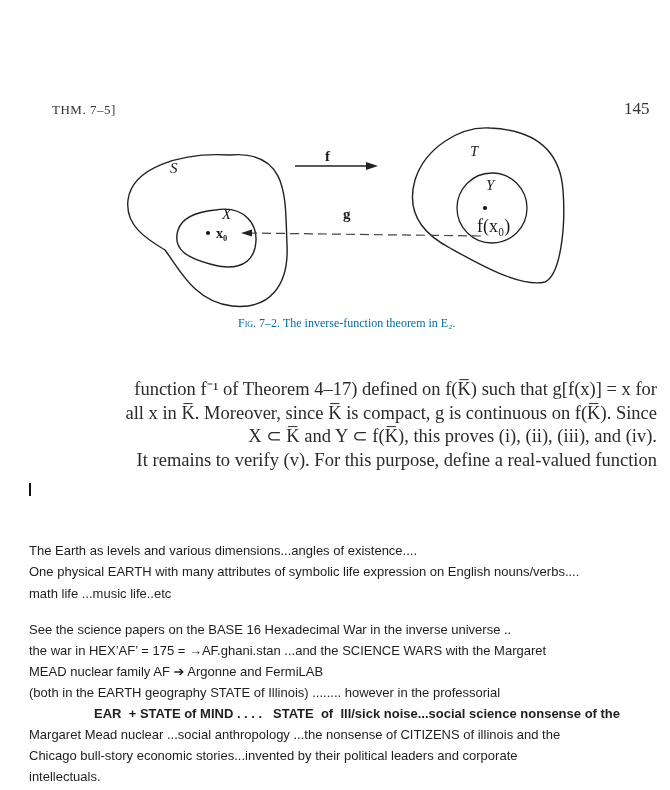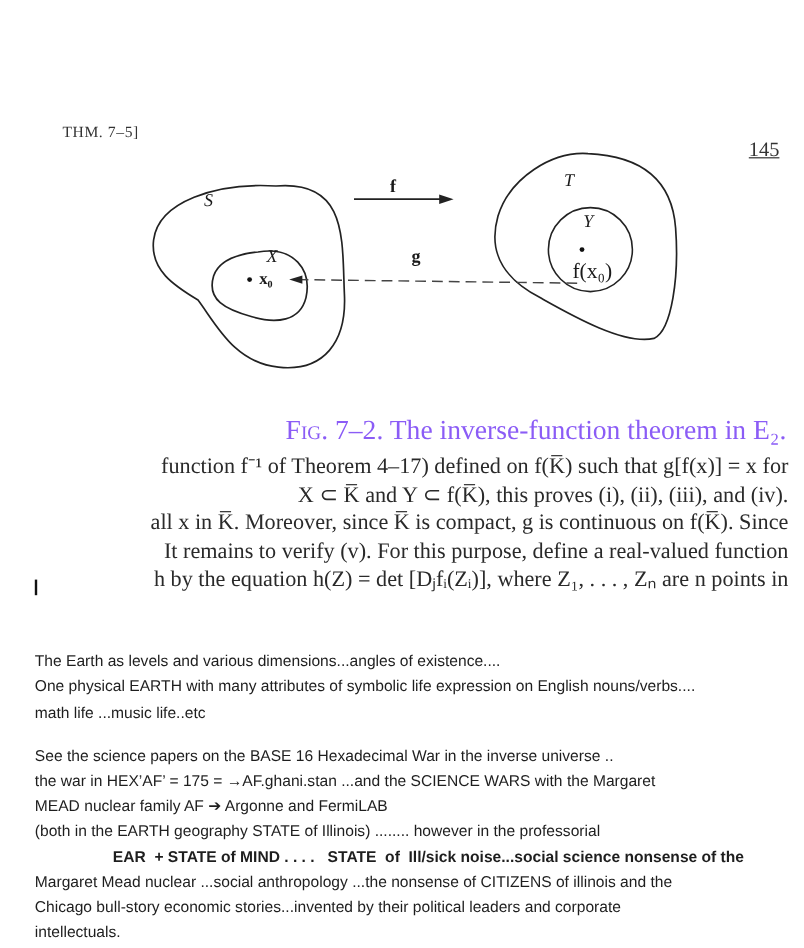--- a/index.html
+++ b/index.html
@@ -1,22 +1,22 @@
 <!DOCTYPE html>
 <html><head>
   <meta charset="utf-8">
   <style>
     html, body { margin: 0; padding: 0; background: #ffffff; }
     body { width: 670px; height: 790px; position: relative; overflow: hidden; color: #1a1a1a; }
     .header { position: absolute; top: 70px; left: 0; width: 670px; height: 24px; font-family: "Liberation Serif", serif; color: #333; margin-top: 29px; }
     .header .left { position: absolute; left: 52px; top: 3px; font-size: 13px; letter-spacing: 0.5px; }
     .header .center { position: absolute; left: 214px; top: 3px; font-size: 13px; letter-spacing: 1.2px; }
-    .header .right { position: absolute; left: 624px; top: 16px; font-size: 17px; text-decoration: underline; }
+    .header .right { position: absolute; left: 624px; top: 0px; font-size: 17px; }
     .figure { position: absolute; left: 0; top: 100px; width: 670px; height: 240px; }
-    .caption { position: absolute; top: 316px; left: 238px; font-family: "Liberation Serif", serif; font-size: 23px; color: #8b5cf6; white-space: nowrap; margin-top: 30px; }
+    .caption { position: absolute; top: 316px; left: 238px; font-family: "Liberation Serif", serif; font-size: 12px; color: #0369a1; white-space: nowrap; }
     .caption .fig { font-variant: small-caps; }
     .scan-text { position: absolute; left: 47px; top: 378px; width: 610px; font-family: "Liberation Serif", serif; font-size: 18.5px; line-height: 23.5px; color: #2a2a2a; text-align: right; }
     .scan-text p { margin: 0; white-space: nowrap; }
     .scan-text .indent { padding-left: 17px; }
     .cursor-bar { position: absolute; left: 29px; top: 483px; width: 2px; height: 13px; background: #111; }
     .commentary { position: absolute; left: 29px; top: 543px; width: 640px; font-family: "Liberation Sans", sans-serif; font-size: 13px; color: #1e1e1e; }
     .commentary .line { position: absolute; white-space: nowrap; left: 0; }
   </style>
 </head>
 <body>
@@ -56,24 +56,23 @@
   <span style="position:absolute;left:477px;top:116px;font-family:'Liberation Serif',serif;font-size:18px;">f(x₀)</span>
 </div>
 
 <div class="caption">
   <span class="fig">Fig. 7–2.</span>
   <span>The inverse-function theorem in E₂.</span>
 </div>
 
 <div class="scan-text">
   <p>function f⁻¹ of Theorem 4–17) defined on f(K̅) such that g[f(x)] = x for</p>
+  <p>all x in K̅. Moreover, since K̅ is compact, g is continuous on f(K̅). Since</p>
   <p>X ⊂ K̅ and Y ⊂ f(K̅), this proves (i), (ii), (iii), and (iv).</p>
-  <p>all x in K̅. Moreover, since K̅ is compact, g is continuous on f(K̅). Since</p>
   <p class="indent">It remains to verify (v). For this purpose, define a real-valued function</p>
-  <p>h by the equation h(Z) = det [Dⱼfᵢ(Zᵢ)], where Z₁, . . . , Zₙ are n points in</p>
 </div>
 
 <div class="cursor-bar"></div>
 
 <div class="commentary">
   <div class="line" style="top:0px;">The  Earth  as   levels and    various  dimensions...angles  of existence....</div>
   <div class="line" style="top:21px;"> One physical EARTH   with many  attributes of symbolic life  expression  on English nouns/verbs....</div>
   <div class="line" style="top:43px;">math life   ...music  life..etc</div>
 
   <div class="line" style="top:79px;text-align:center;">See the science papers on the BASE 16 Hexadecimal War  in the inverse universe   ..</div>

